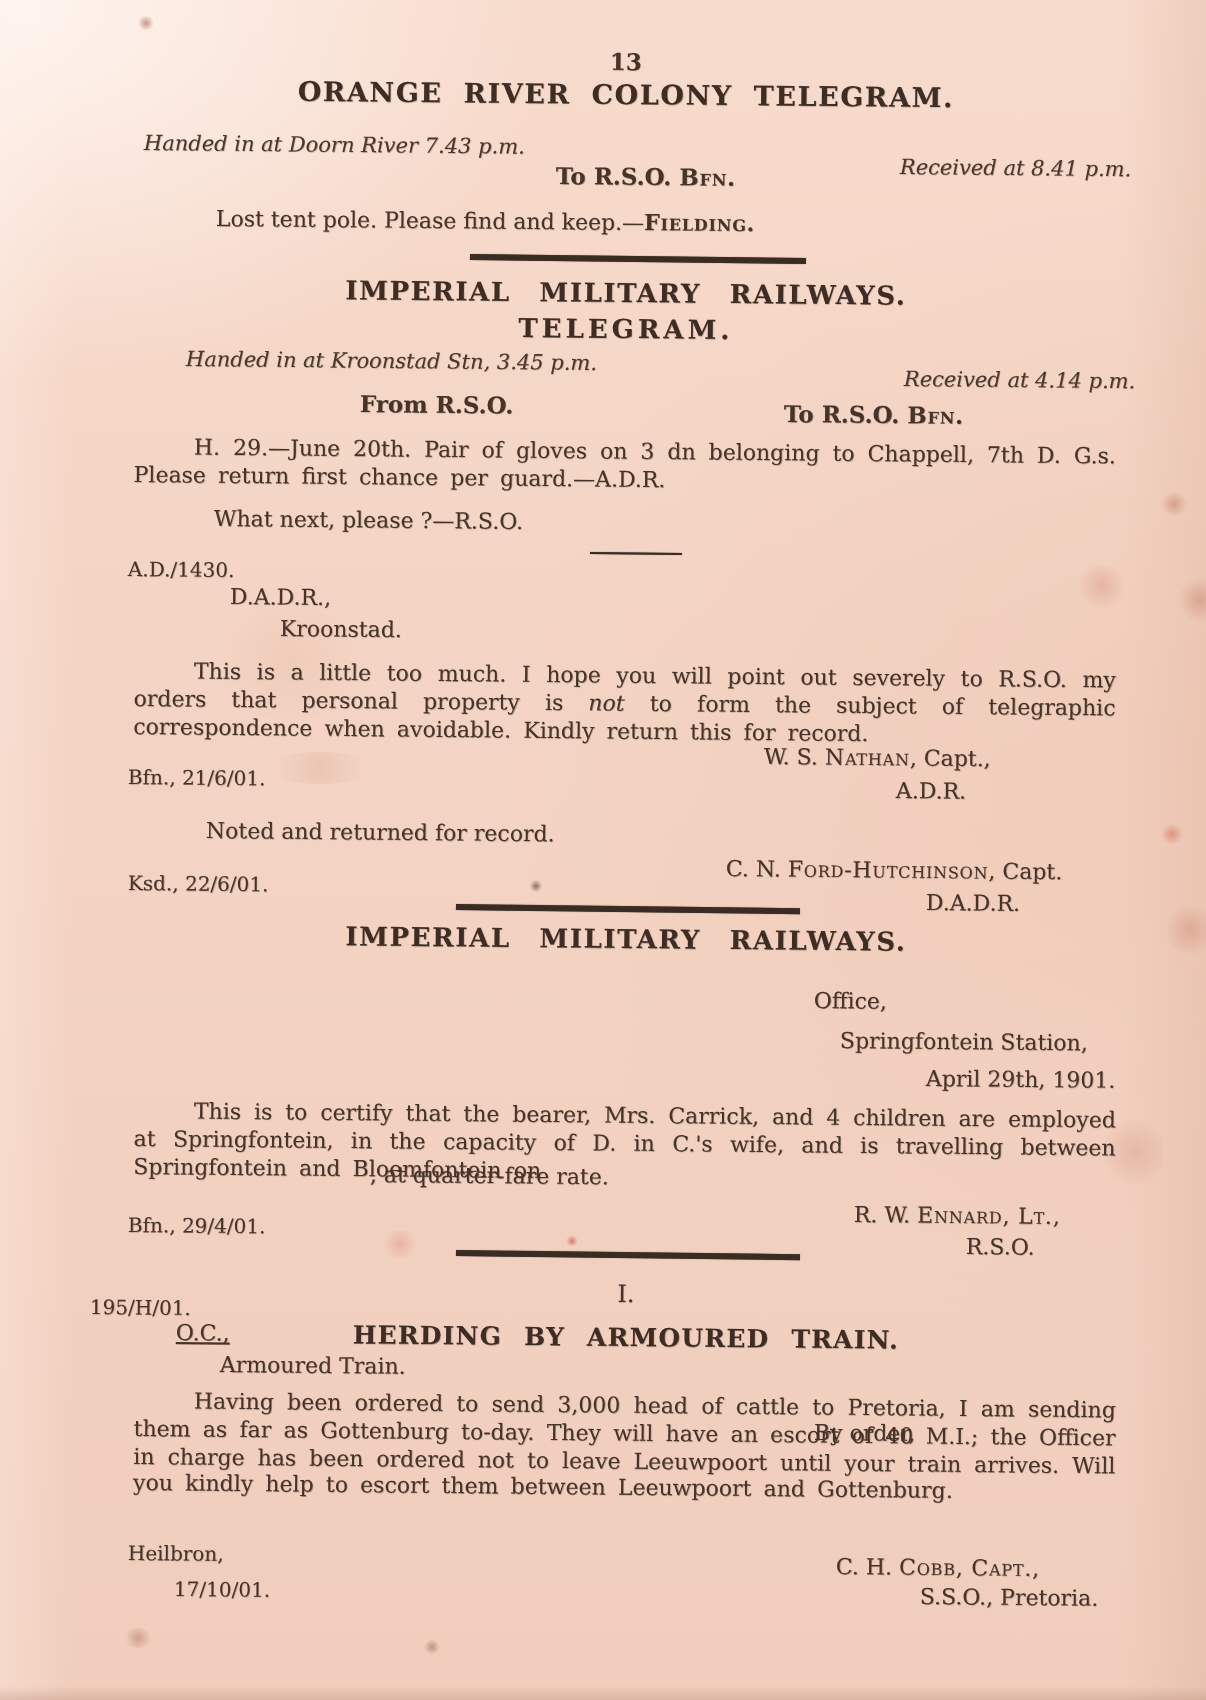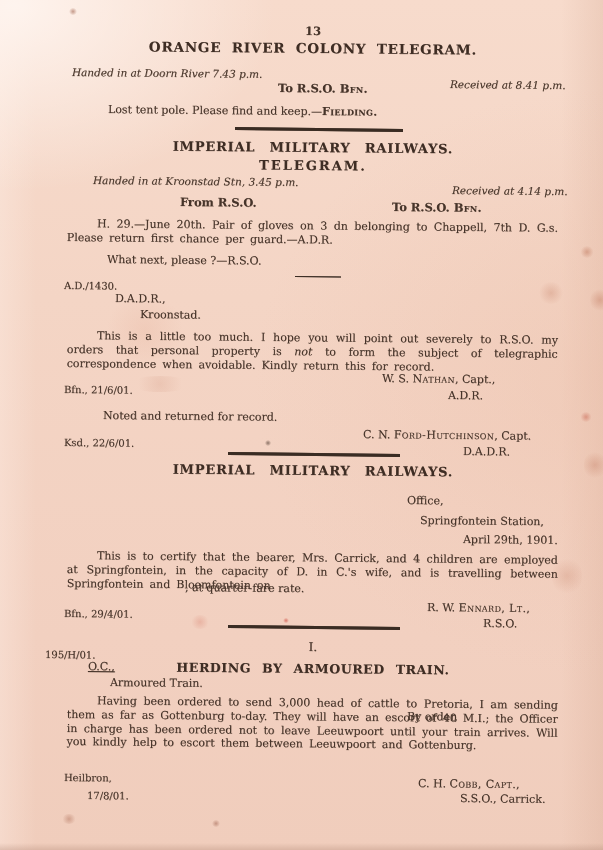--- a/index.html
+++ b/index.html
@@ -105,16 +105,16 @@
   <div class="line note" style="left:45px;top:632px;margin-top:16px;">195/H/01.</div>
 
   <div class="line center" style="top:641px;font-size:12px;">I.</div>
   <div class="line" style="left:88px;top:660px;text-decoration:underline;">O.C.,</div>
   <div class="line center bold title3" style="top:662px;">HERDING  BY  ARMOURED  TRAIN.</div>
   <div class="line" style="left:110px;top:676px;">Armoured Train.</div>
   <div class="para" style="top:694px;">Having been ordered to send 3,000 head of cattle to Pretoria, I am sending them as far as Gottenburg to-day.  They will have an escort of 40 M.I.;  the Officer in charge has been ordered not to leave Leeuwpoort until your train arrives.   Will you kindly help to escort them  between Leeuwpoort and Gottenburg.</div>
   <div class="line" style="left:407px;top:710px;">By order,</div>
   <div class="line note" style="left:64px;top:771px;">Heilbron,</div>
   <div class="line" style="left:418px;top:777px;"><span>C. H. </span><span class="sc">Cobb, Capt.,</span></div>
-  <div class="line note" style="left:87px;top:789px;">17/8/01.</div>
-  <div class="line" style="left:460px;top:792px;">S.S.O., Carrick.</div>
+  <div class="line note" style="left:87px;top:789px;">17/10/01.</div>
+  <div class="line" style="left:460px;top:792px;">S.S.O., Pretoria.</div>
 
 </div>
 
 </body></html>

